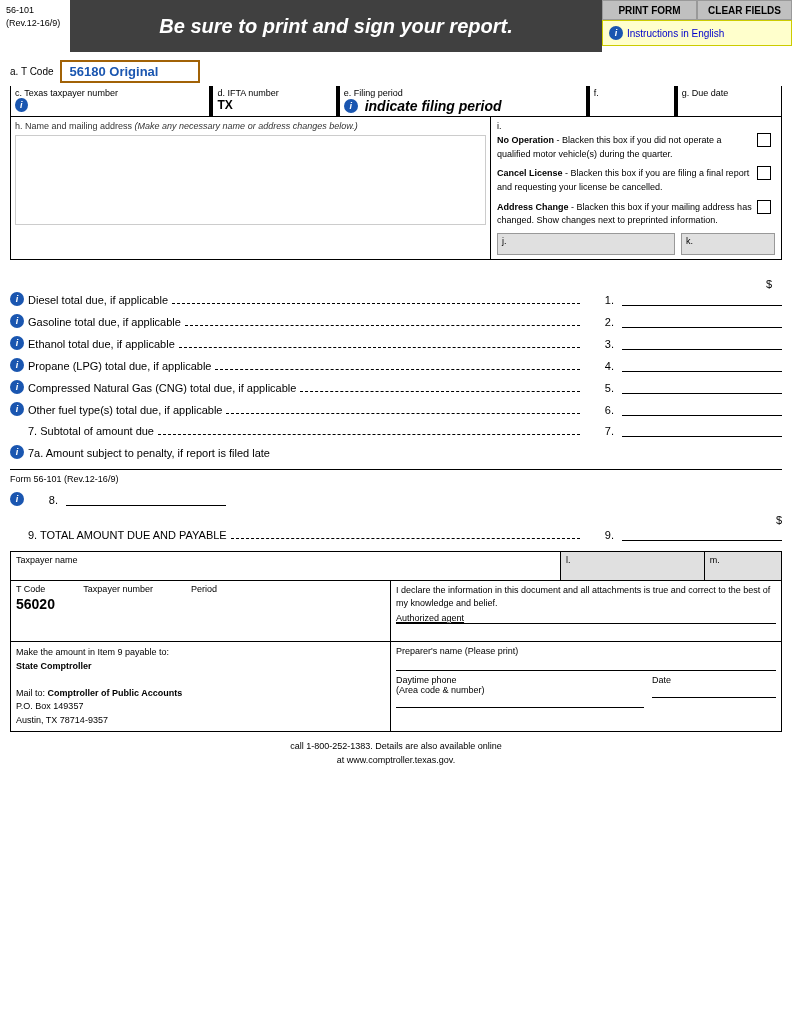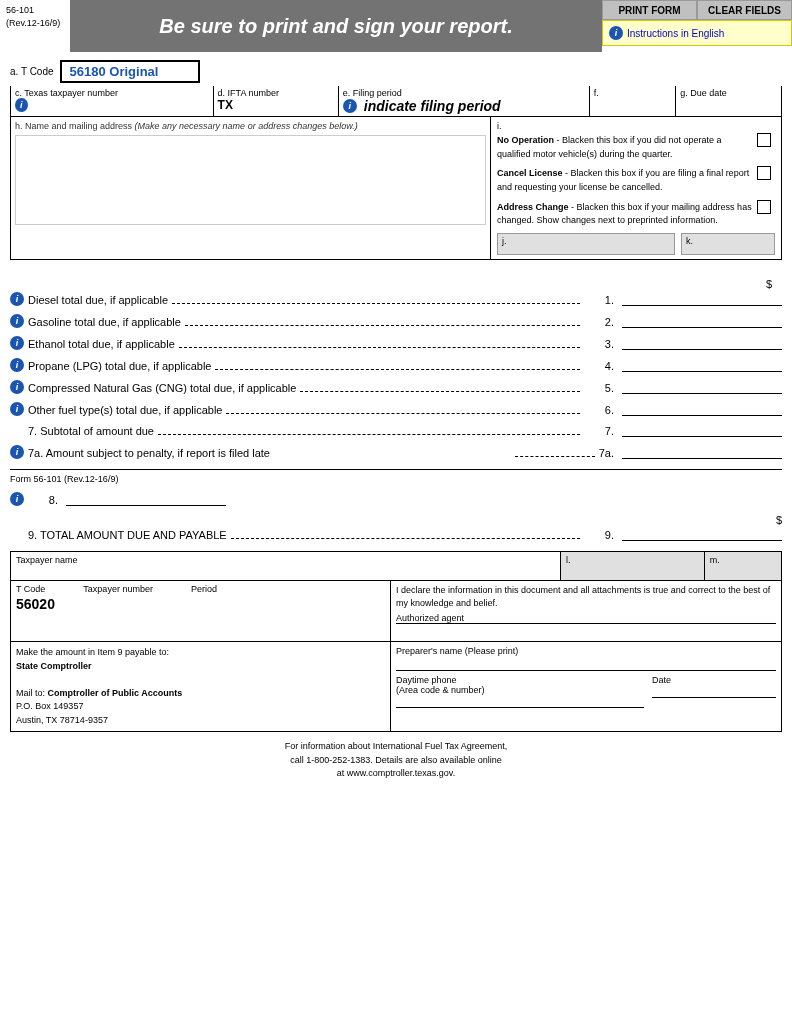--- a/index.html
+++ b/index.html
@@ -24,21 +24,21 @@
     }
     .form-id-block {
       width: 70px;
       padding: 4px 6px;
       font-size: 9px;
       line-height: 1.4;
       flex-shrink: 0;
     }
     .banner-center {
       flex: 1;
-      background: #737373;
+      background: #404040;
       display: flex;
       align-items: center;
       justify-content: center;
       font-size: 20px;
       font-weight: bold;
       font-style: italic;
       color: #fff;
     }
     .top-right-buttons {
       display: flex;
@@ -108,21 +108,21 @@
       display: flex;
       align-items: center;
       margin-bottom: 3px;
       margin-top: 4px;
     }
     .tcode-label {
       font-size: 10px;
       margin-right: 6px;
     }
     .tcode-box {
-      border: 2px solid #000000;
+      border: 2px solid #a16207;
       padding: 2px 8px;
       font-size: 13px;
       font-weight: bold;
       color: #1a56b0;
       min-width: 140px;
     }
     .field-input {
       border: none;
       outline: none;
       width: 100%;
@@ -374,20 +374,21 @@
     }
     .declaration-text {
       font-size: 9px;
       line-height: 1.4;
       margin-bottom: 4px;
     }
     .auth-agent-label {
       font-size: 9px;
       border-bottom: 1px solid #000;
       margin-bottom: 2px;
+      text-decoration: underline;
     }
     .auth-agent-input {
       width: 100%;
       border: none;
       outline: none;
       font-size: 11px;
       background: transparent;
     }
 
     .sig-bottom-row {
@@ -456,21 +457,21 @@
       margin-bottom: 2px;
     }
 
     .fields-header-row {
       display: flex;
       border: 1px solid #000;
       border-top: none;
     }
     .fh-cell {
       flex: 1;
-      border-right: 1px solid #000000;
+      border-right: 4px solid #000000;
       padding: 2px 4px;
     }
     .fh-cell:last-child {
       border-right: none;
     }
     .fh-label {
       font-size: 9px;
     }
     .fh-value {
       font-size: 12px;
@@ -667,25 +668,20 @@
           <span>7. Subtotal of amount due</span>
           <span class="line-dots"></span>
         </span>
         <span class="line-number">7.</span>
         <input class="line-input" style="">
       </div>
 
       <div class="row-7a">
         <span class="info-icon line-icon">i</span>
         <span class="row-7a-text">7a. Amount subject to penalty, if report is filed late</span>
-        <div class="row-7a-right">
-          <div class="row-7a-dots"></div>
-          <span class="row-7a-label">7a.</span>
-          <input class="row-7a-input" style="">
-        </div>
       </div>
     </div>
 
     <hr class="divider-line">
     <div class="form-footer-label">Form 56-101 (Rev.12-16/9)</div>
 
     <div style="margin-top:8px;">
       <div class="line-row">
         <span class="info-icon line-icon">i</span>
         <span class="line-number">8.</span>
@@ -767,19 +763,18 @@
             <div class="date-block">
               <div class="phone-label">Date</div>
               <input class="phone-input" style="">
             </div>
           </div>
         </div>
       </div>
     </div>
 
     <div class="footer-info">
-      <div>For information about International Fuel Tax Agreement,</div>
       <div>call 1-800-252-1383. Details are also available online</div>
       <div>at www.comptroller.texas.gov.</div>
     </div>
 
   </div>
 </div>
 
 </body></html>

